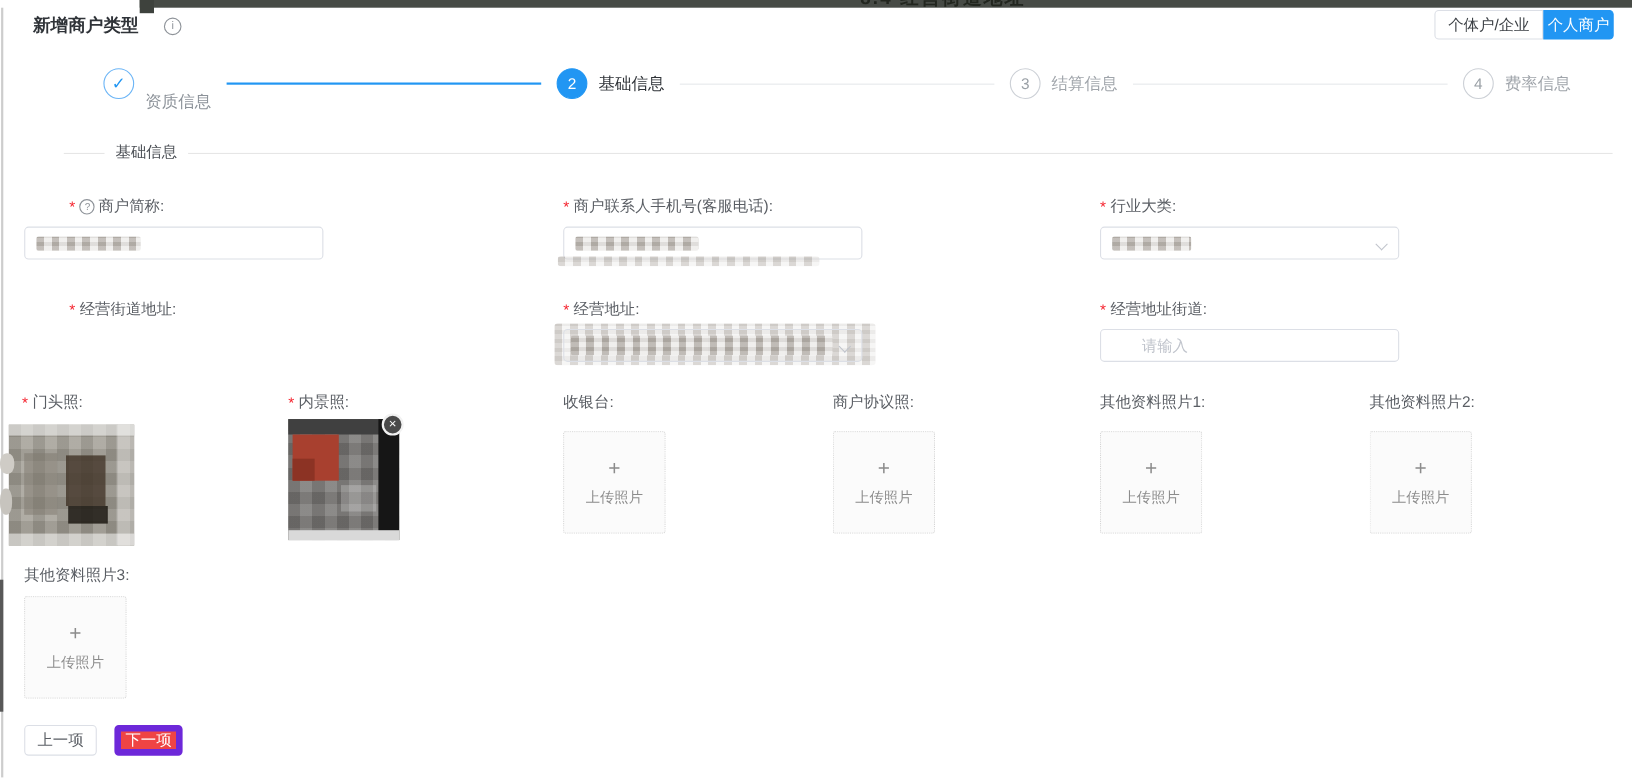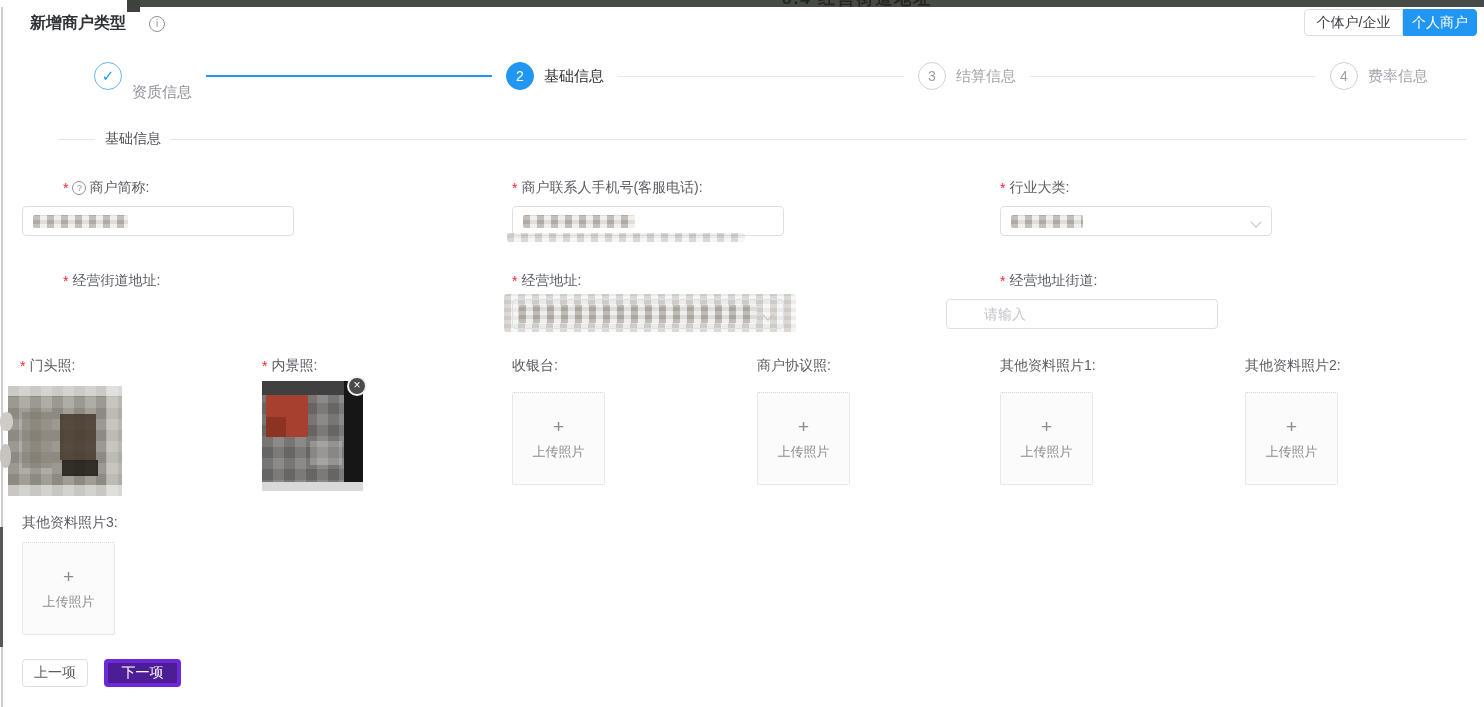--- a/index.html
+++ b/index.html
@@ -15,21 +15,21 @@
 
   
   .page-title{position:absolute;left:30px;top:13px;font-size:16px;font-weight:700;color:#2f3338;display:flex;align-items:center;gap:23px;}
   .icon-circle{display:inline-flex;align-items:center;justify-content:center;border:1px solid #8e9399;color:#8e9399;border-radius:50%;box-sizing:border-box;font-weight:400;}
   .info-i{width:16px;height:16px;font-size:10px;}
   .help-q{width:14px;height:14px;font-size:9px;margin-right:3px;}
 
   .seg-group{position:absolute;left:1304px;top:9px;display:flex;}
   .seg{height:27px;box-sizing:border-box;display:flex;align-items:center;justify-content:center;font-size:14px;cursor:pointer;}
   .seg-plain{width:99px;background:#fff;border:1px solid #dcdfe6;border-radius:4px 0 0 4px;color:#3c4045;}
-  .seg-active{width:74px;background:#2196f3;border:1px solid #2196f3;border-radius:0 4px 4px 0;color:#fff;font-weight:500;}
+  .seg-active{width:64px;background:#2196f3;border:1px solid #2196f3;border-radius:0 4px 4px 0;color:#fff;font-weight:500;}
 
   
   .steps{position:absolute;left:94px;right:56px;top:61px;height:30px;display:flex;align-items:center;}
   .step{display:flex;align-items:center;gap:10px;flex:none;cursor:pointer;}
   .circle{width:28px;height:28px;border-radius:50%;display:flex;align-items:center;justify-content:center;font-size:14px;box-sizing:border-box;background:#fff;}
   .step.finished .circle{border:1px solid #6cb5f6;color:#2196f3;font-size:15px;}
   .step.active .circle{background:#2196f3;color:#fff;border:1px solid #2196f3;}
   .step.pending .circle{border:1px solid #ccd0d6;color:#9aa0a6;}
   .step-label{font-size:15px;}
   .step.finished .step-label{color:#8c9299;margin-top:32px;}
@@ -70,21 +70,21 @@
   .photo{position:absolute;overflow:hidden;cursor:pointer;
     background-image:repeating-linear-gradient(90deg,rgba(0,0,0,.07) 0 11px,rgba(255,255,255,.09) 11px 22px),
                      repeating-linear-gradient(0deg,rgba(255,255,255,.08) 0 11px,rgba(0,0,0,.06) 11px 22px);}
   .photo .px{position:absolute;}
   .photo-blob{position:absolute;border-radius:45%;}
   .close-btn{position:absolute;width:20px;height:20px;border-radius:50%;background:#4a4a4a;border:2px solid #f2f2f2;box-sizing:border-box;color:#fff;font-size:12px;line-height:15px;text-align:center;cursor:pointer;z-index:5;}
 
   
   .btn{position:absolute;height:28px;box-sizing:border-box;border-radius:4px;font-size:14px;display:flex;align-items:center;justify-content:center;cursor:pointer;}
   .btn-plain{width:66px;background:#fff;border:1px solid #dcdfe6;color:#5a5e64;}
-  .btn-primary{width:77px;background:#4c1d95;border:4px solid #6d28d9;color:#fff;}
+  .btn-primary{width:62px;background:#ef4444;border:6px solid #6d28d9;color:#fff;}
 </style>
 </head>
 <body>
 
 <div class="app">
 
   <div class="top-strip">
     <span class="clip-text">8.4 经营街道地址</span>
   </div>
   <div class="top-strip-stub"></div>
@@ -166,21 +166,21 @@
   <div class="f-label" style="left:1000px;top:271px;">
     <span class="star">*</span>
     <span>经营地址街道:</span>
   </div>
 
   <div class="redact halo" style="left:504px;top:294px;width:292px;height:38px;"></div>
   <div class="control" style="left:512px;top:299px;background:transparent;">
     <span class="redact" style="left:6px;top:5px;right:26px;height:18px;"></span>
     <span class="chevron"></span>
   </div>
-  <div class="control" style="left:946px;top:299px;padding-left:35px;">
+  <div class="control" style="left:1000px;top:299px;padding-left:35px;">
     <input class="input-el" type="text" placeholder="请输入" style="">
   </div>
 
   <div class="f-label" style="left:20px;top:356px;">
     <span class="star">*</span>
     <span>门头照:</span>
   </div>
   <div class="f-label" style="left:262px;top:356px;">
     <span class="star">*</span>
     <span>内景照:</span>

